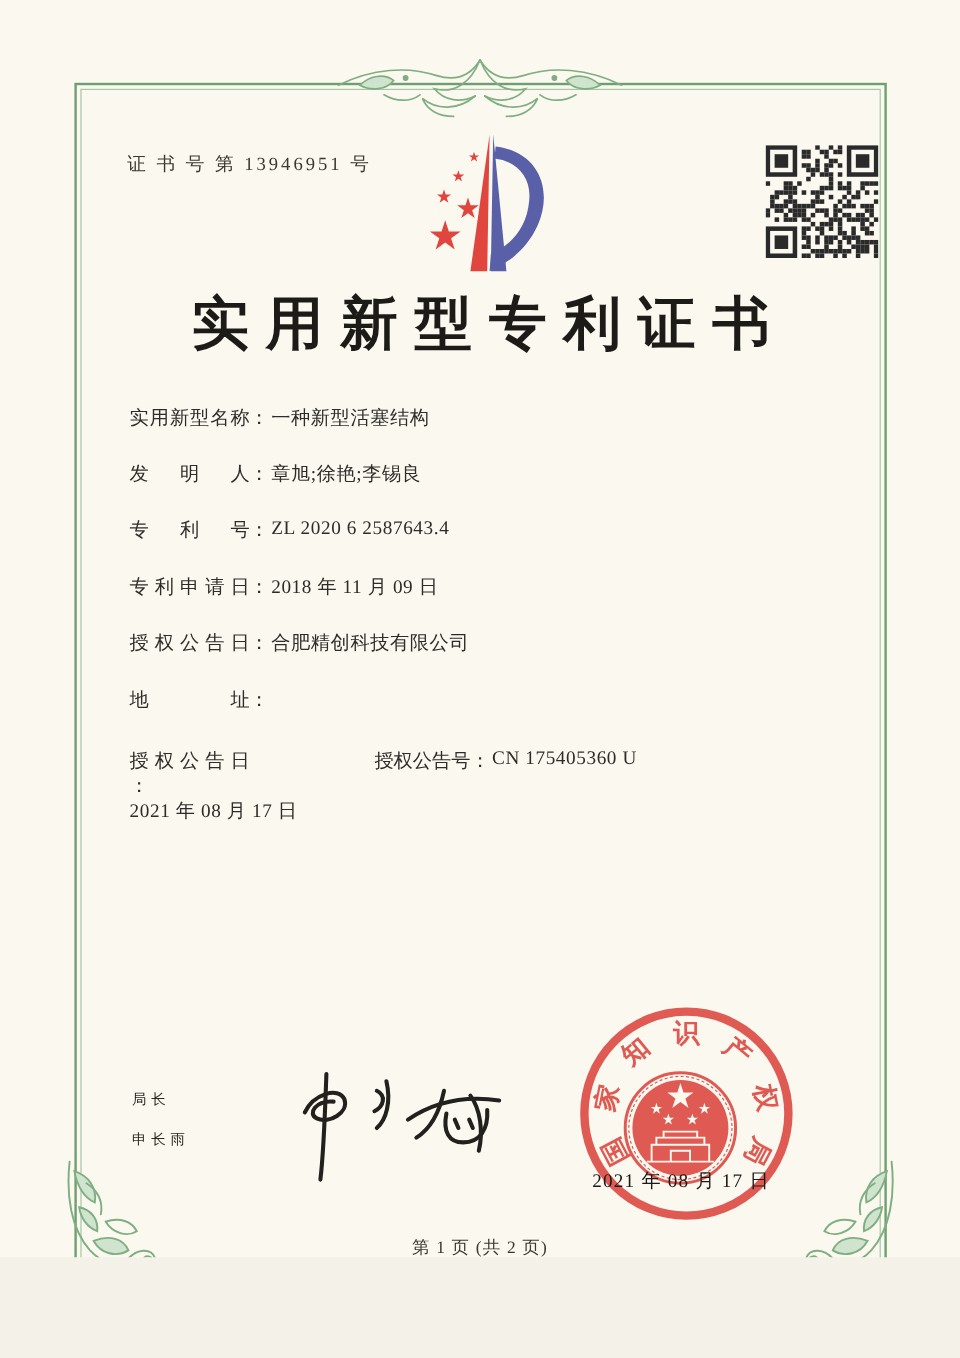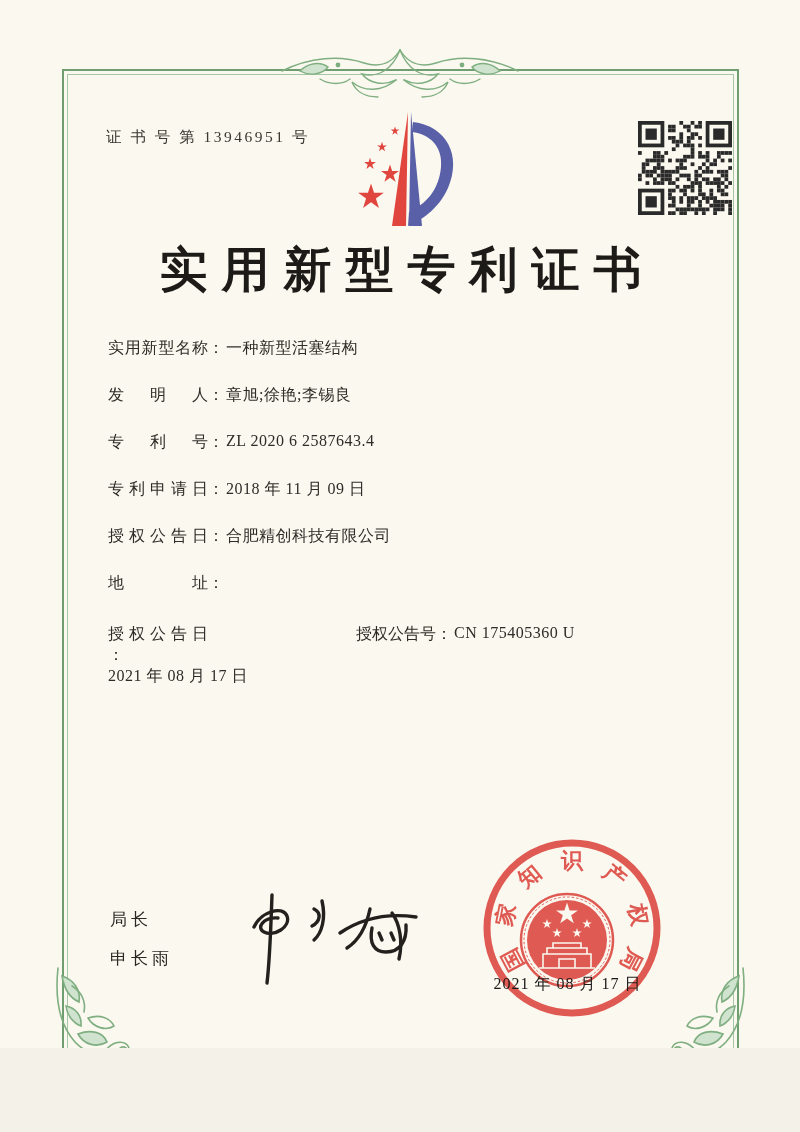--- a/index.html
+++ b/index.html
@@ -38,30 +38,30 @@
   .fields{ position:absolute; left:108px; top:338px; width:580px; font-size:16px; }
   .frow{ position:absolute; left:0; display:flex; align-items:flex-start; white-space:nowrap;justify-content:space-between; }
   .flabel{
     display:inline-block; width:100px;
     text-align:justify; text-align-last:justify;
   }
   .fcolon{ display:inline-block; width:18px; }
   .fvalue{ letter-spacing:.5px; }
   .fvalue .line2{ display:block; white-space:nowrap; }
   .grant-pair{ display:flex;flex-direction:column; }
-  .grant-right{ margin-left:108px; display:flex; }
+  .grant-right{ margin-left:64px; display:flex; }
   
   .body-text{
     position:absolute; left:100px; top:662px; width:622px;
     font-size:15.5px; font-style:italic; line-height:22.5px;
     color:#33312b; text-align:justify;
   }
   .body-text p{ text-indent:2em; margin:0; }
   
-  .officer{ position:absolute; left:110px; top:908px; font-size:17px; color:#2a2823; }
+  .officer{ position:absolute; left:110px; top:908px; font-size:12px; color:#2a2823; }
   .officer .o-title{ margin-bottom:16px; letter-spacing:4px; }
   .officer .o-name{ letter-spacing:4px;margin-top:16px; }
   .signature{ position:absolute; left:222px; top:880px; }
   
   .seal{ position:absolute; left:477px; top:833px; }
   .seal-date{
     position:absolute; left:470px; top:974px; width:195px;
     text-align:center; font-size:16px; letter-spacing:1px; color:#1c1a18;
   }
   
@@ -463,14 +463,15 @@
           <path d="M-20,14 L-20,8 L20,8 L20,14"></path>
           <path d="M-14,8 L-14,3 L14,3 L14,8"></path>
           <path d="M-28,28 L28,28"></path>
           <path d="M-8,28 L-8,19 L8,19 L8,28"></path>
         </g>
       </g>
     </g>
   </svg>
   <div class="seal-date">2021 年 08 月 17 日</div>
 
+  <div class="page-number">第 1 页 (共 2 页)</div>
 
 </div>
 
 </body></html>

